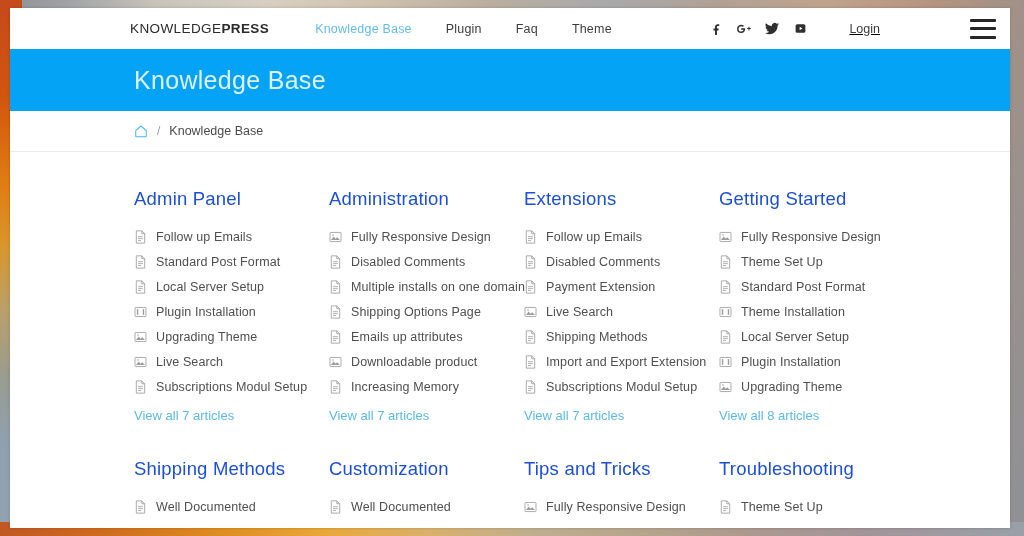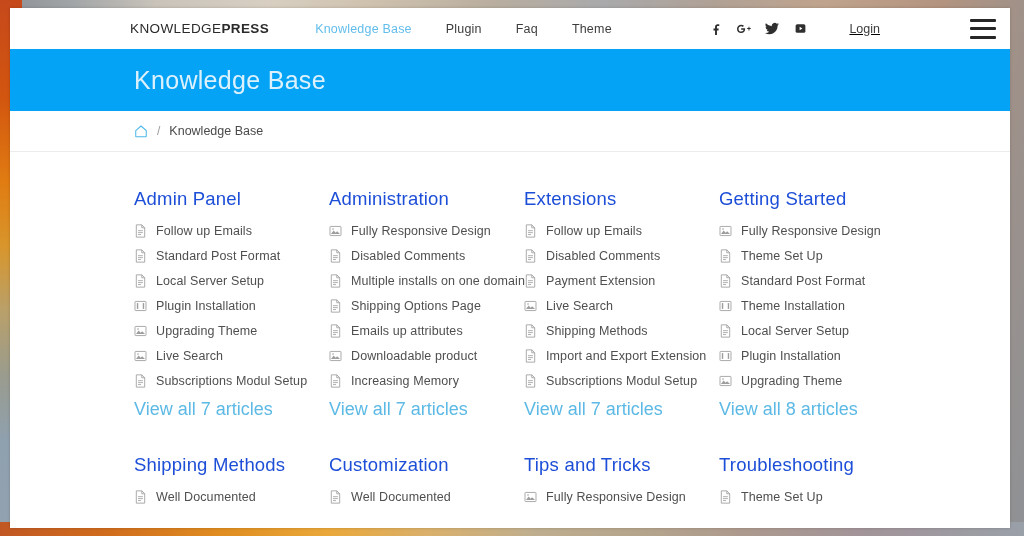--- a/index.html
+++ b/index.html
@@ -215,39 +215,41 @@
     letter-spacing: .2px;
     white-space: nowrap;
   }
   .cat ul {
     list-style: none;
     margin: 0;
     padding: 0;
   }
   .cat li {
     display: flex;
+    align-items: center;
     height: 25px;
     white-space: nowrap;
   }
   .cat li .art-ico {
     width: 13px;
     height: 14px;
     flex: 0 0 13px;
     margin-right: 9px;
     color: #9d9d9d;
     display: block;
   }
   .cat li span.lbl {
     font-size: 12.5px;
     color: #4f4f4f;
     letter-spacing: .1px;
   }
   .viewall {
     display: inline-block;
-    font-size: 18px;
+    margin-top: 9px;
+    font-size: 13px;
     color: #5cb9e5;
     text-decoration: none;
   }
   .cat.row2 { padding-top: 34px; }
 </style>
 </head>
 <body>
 
 <div id="backdrop"></div>
 

